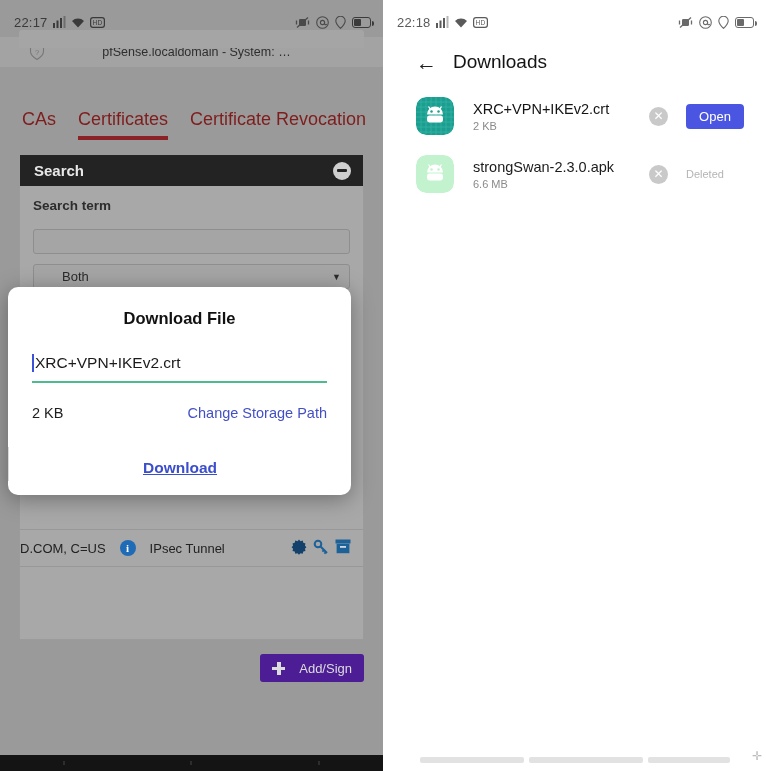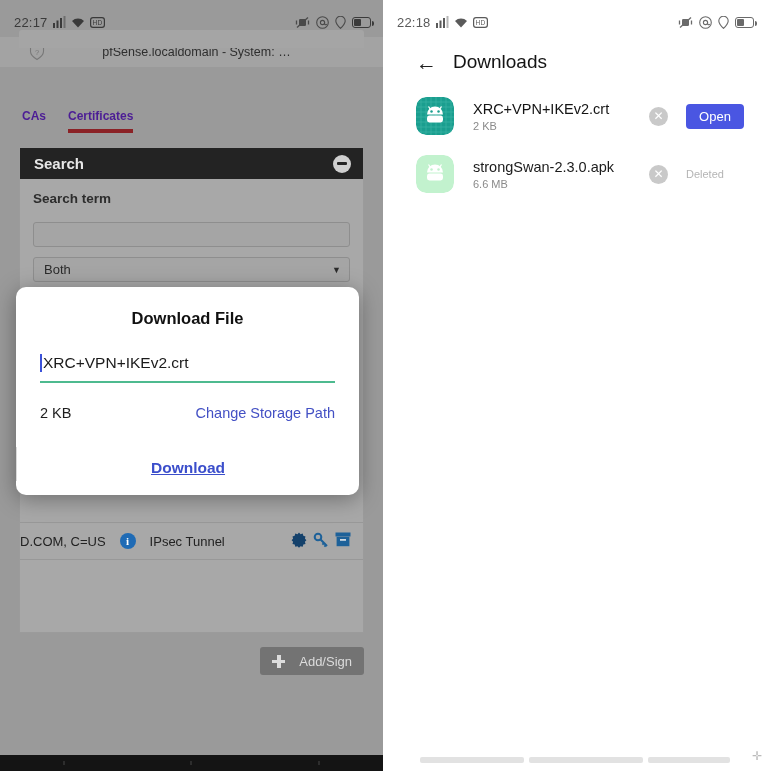--- a/index.html
+++ b/index.html
@@ -50,21 +50,21 @@
     padding-left: 10px;
   }
   .url-strip {
     position: absolute; left: 19px; right: 19px; top: 30px; height: 18px;
     background: #a5a5a5; border-radius: 3px 3px 0 0;
   }
 
   
   .page { position: relative; padding-top: 28px; }
   .tabs { display: flex; gap: 22px; padding: 14px 22px 0 22px; position: relative; }
-  .tab { font-size: 12px; color: #4c1d95; position: relative; padding-bottom: 10px; white-space: nowrap; font-weight: bold; }
+  .tab { font-size: 18px; color: #7f1d1d; position: relative; padding-bottom: 10px; white-space: nowrap; }
   .tab.active::after {
     content:''; position:absolute; left:0; right:0; bottom:0; height:4px; background:#8b2226;
   }
 
   .card {
     margin: 14px 19px 0 19px;
     background: #a8a8a8;
     border: 1px solid #9b9b9b;
   }
   .card-head {
@@ -80,21 +80,21 @@
   .minus-btn i { display:block; width:10px; height:2.5px; background:#232323; border-radius:1px; }
   .card-body { padding: 12px 13px 13px 13px; }
   .field-label { font-size: 13.5px; font-weight: bold; color: #2d2d2d; margin-bottom: 16px; }
   .field-input {
     height: 25px; border: 1px solid #8e8e8e; border-radius: 3px; background: #a5a5a5;
     margin-bottom: 10px;
   }
   .field-select {
     height: 25px; border: 1px solid #8e8e8e; border-radius: 3px; background: #a5a5a5;
     display: flex; align-items: center; justify-content: space-between;
-    padding: 0 8px 0 10px; font-size: 13px; color: #2b2b2b;
+    padding: 0 8px 0 28px; font-size: 13px; color: #2b2b2b;
   }
   .caret { font-size: 9px; color: #2b2b2b; }
   .btn-row { display: flex; gap: 7px; margin-top: 9px; }
   .btn-search { background: #1c4675; color: #dfe6ee; }
   .btn-clear  { background: #3d7089; color: #dfe6ee; }
   .btn-sm {
     height: 26px; min-width: 64px; border-radius: 3px;
     display:flex; align-items:center; justify-content:center; gap:5px;
     font-size: 12.5px;
   }
@@ -109,35 +109,35 @@
   .info-dot {
     width: 16px; height: 16px; border-radius: 50%; background: #1f6bb5;
     color: #fff; font-size: 11px; font-weight: bold; font-family: "Liberation Serif", serif;
     display:flex; align-items:center; justify-content:center;
   }
   .row-actions { display: flex; align-items: center; gap: 6px; margin-left: auto; }
   .tbl-tail { height: 72px; }
 
   .addsign-wrap { display: flex; justify-content: flex-end; padding: 14px 19px 0 0; }
   .btn-add {
-    background: #737373; color: #dcdcdc; height: 28px; border-radius: 3px;
+    background: #4c1d95; color: #dcdcdc; height: 28px; border-radius: 3px;
     display: flex; align-items: center; gap: 14px; padding: 0 12px; font-size: 13px;
   }
   .plus { position: relative; width: 13px; height: 13px; display:inline-block; }
   .plus::before, .plus::after { content:''; position:absolute; background:#dcdcdc; }
   .plus::before { left:5px; top:0; width:3.5px; height:13px; }
   .plus::after  { top:5px; left:0; height:3.5px; width:13px; }
 
   .navbar-black {
     position:absolute; left:0; right:0; bottom:0; height:16px; background:#141414;
     display:flex; align-items:center; justify-content:space-around;
   }
   .navbar-black i { display:block; width:2px; height:4px; background:#2d2d2d; }
   .dialog {
-    position: absolute; left: 16px; top: 287px; width: 343px;
+    position: absolute; left: 8px; top: 287px; width: 343px;
     background: #ffffff; border-radius: 10px;
     box-shadow: 0 4px 22px rgba(0,0,0,.35);
     padding: 22px 0 0 0;
   }
   .dlg-title { text-align:center; font-size:16.5px; font-weight:bold; color:#111; }
   .dlg-input-wrap { margin: 26px 24px 0 24px; position: relative; }
   .dlg-input {
     font-size: 15.5px; color: #1b1b1b; padding-bottom: 9px; display:flex; align-items:center;
   }
   .caret-bar {
@@ -275,20 +275,21 @@
       </span>
       <span class="url-title">pfSense.localdomain - System: …</span>
     </div>
     <div class="url-strip"></div>
 
     <div class="page">
 
       <div class="tabs">
         <div class="tab">CAs</div>
         <div class="tab active">Certificates</div>
+        <div class="tab">Certificate Revocation</div>
       </div>
 
       <div class="card">
         <div class="card-head">
           <span>Search</span>
           <span class="minus-btn">
               <i></i>
             </span>
         </div>
         <div class="card-body">

